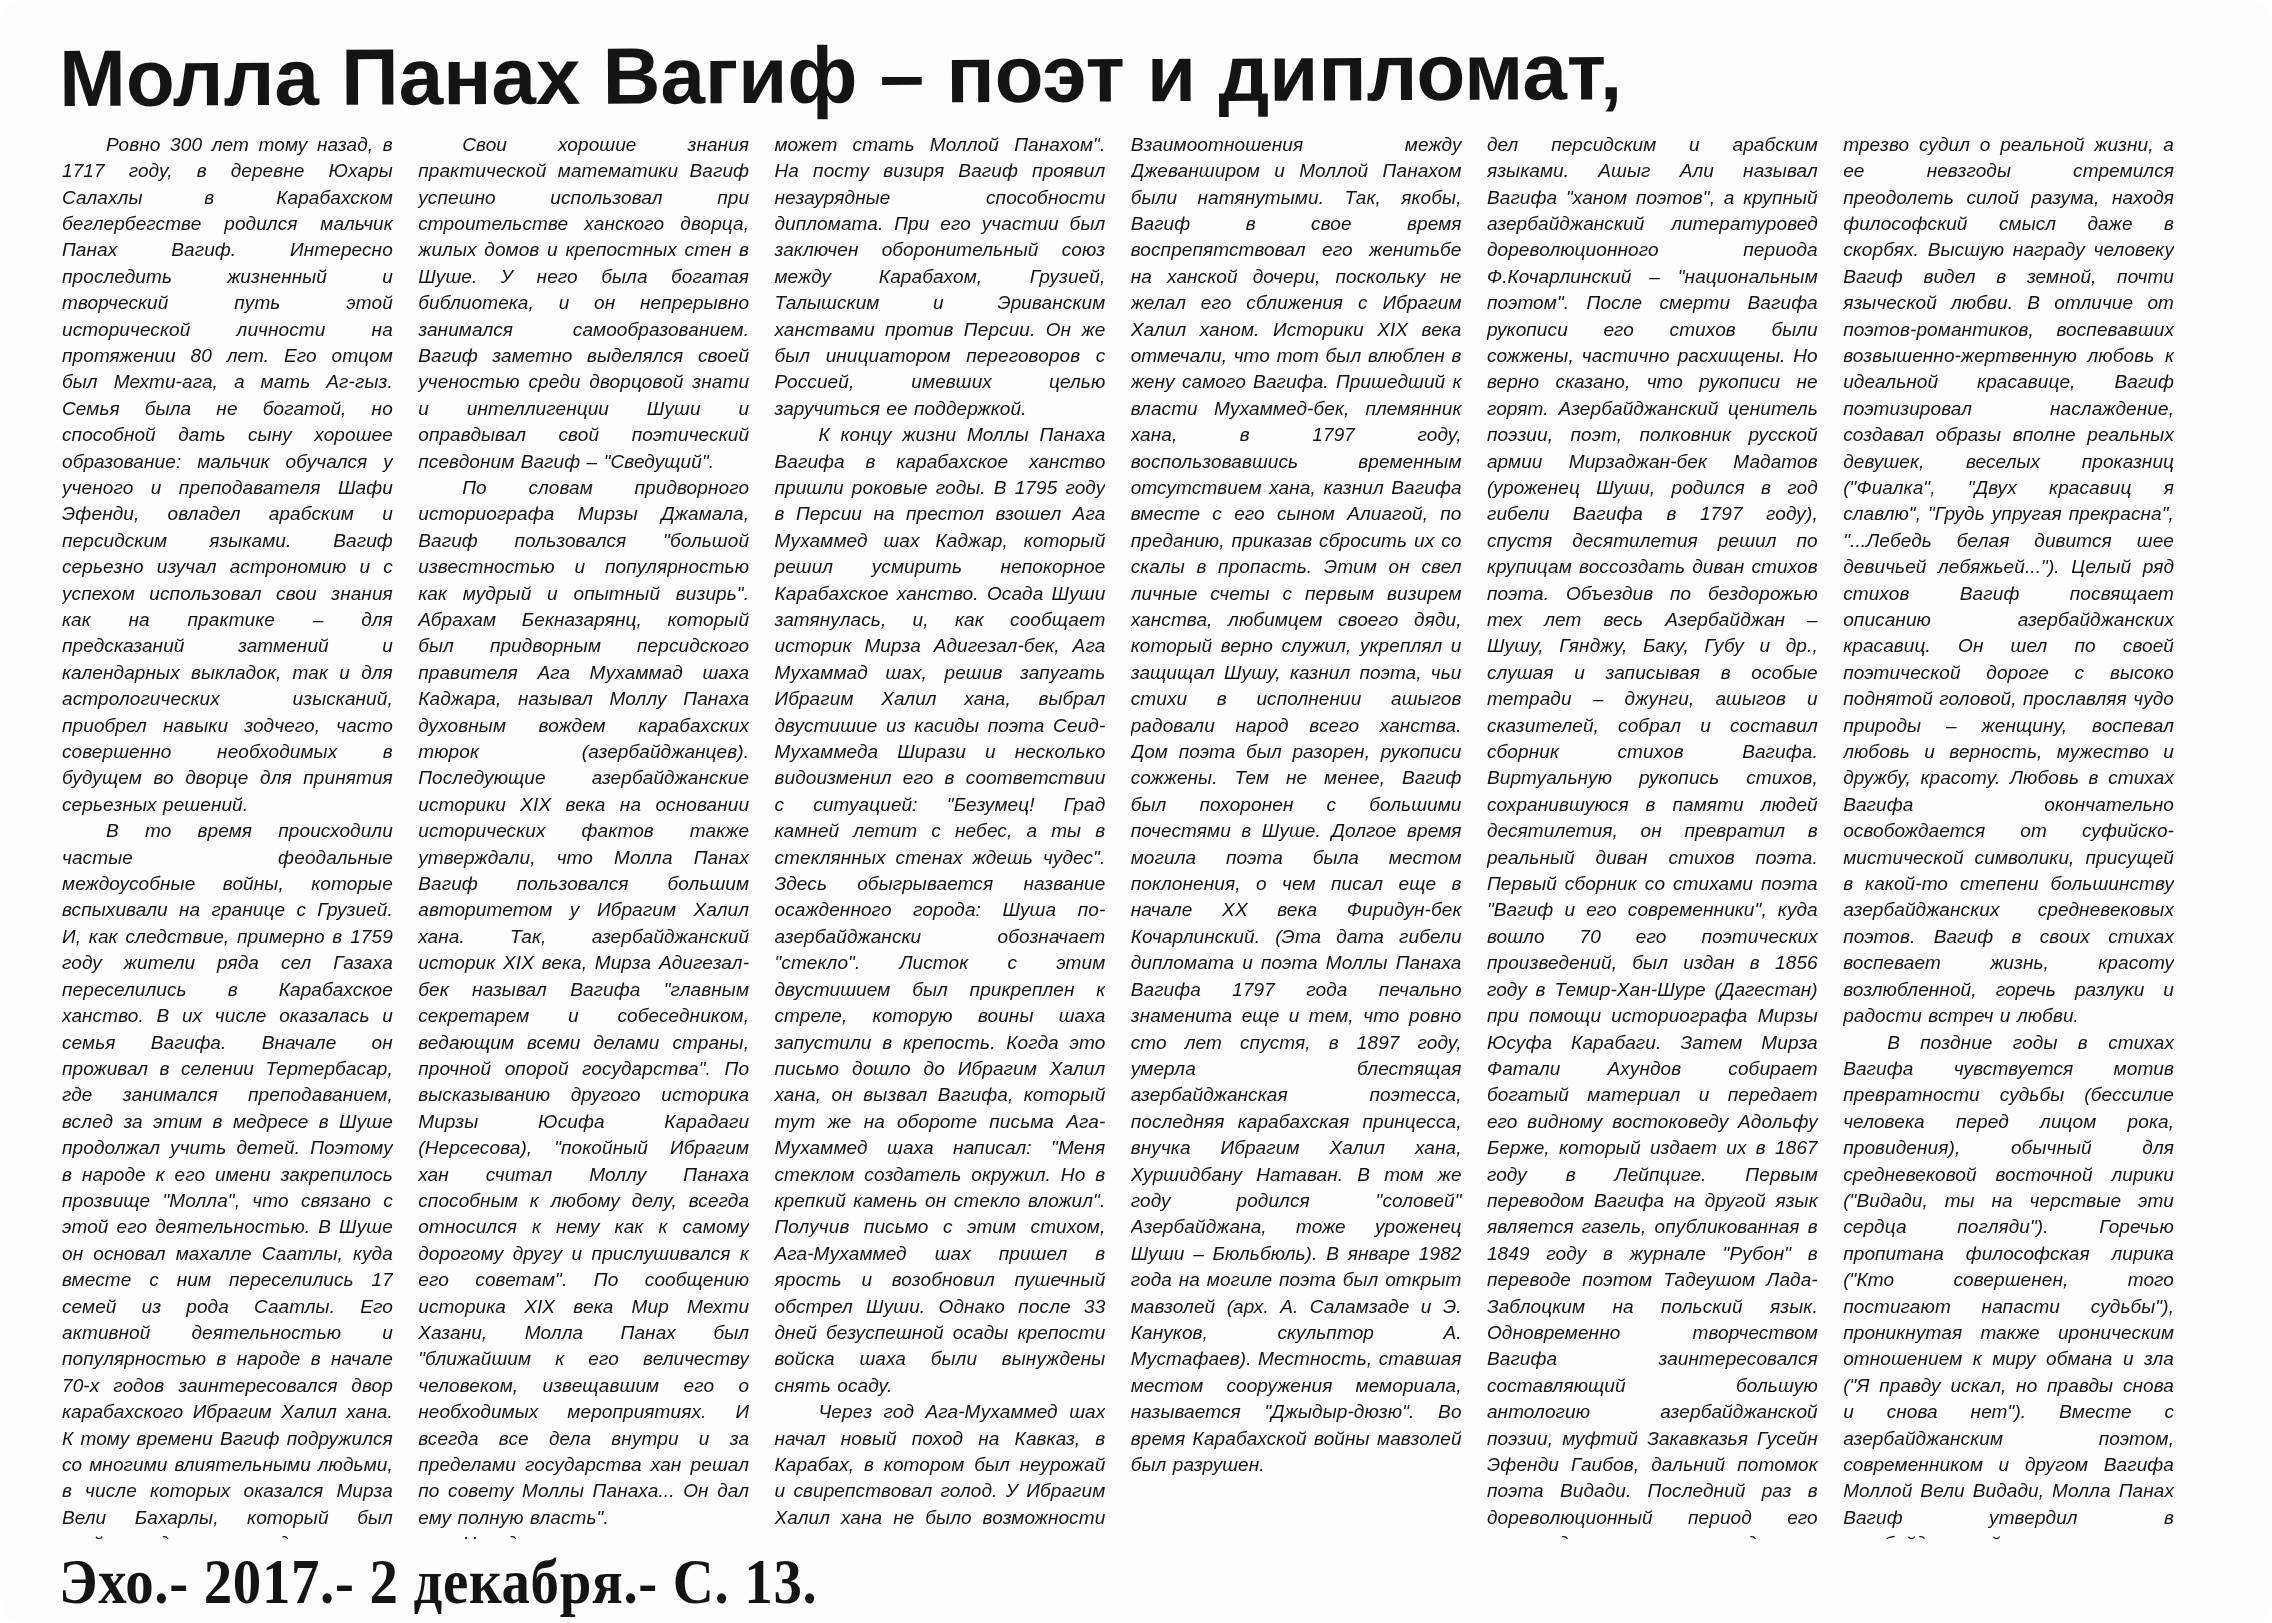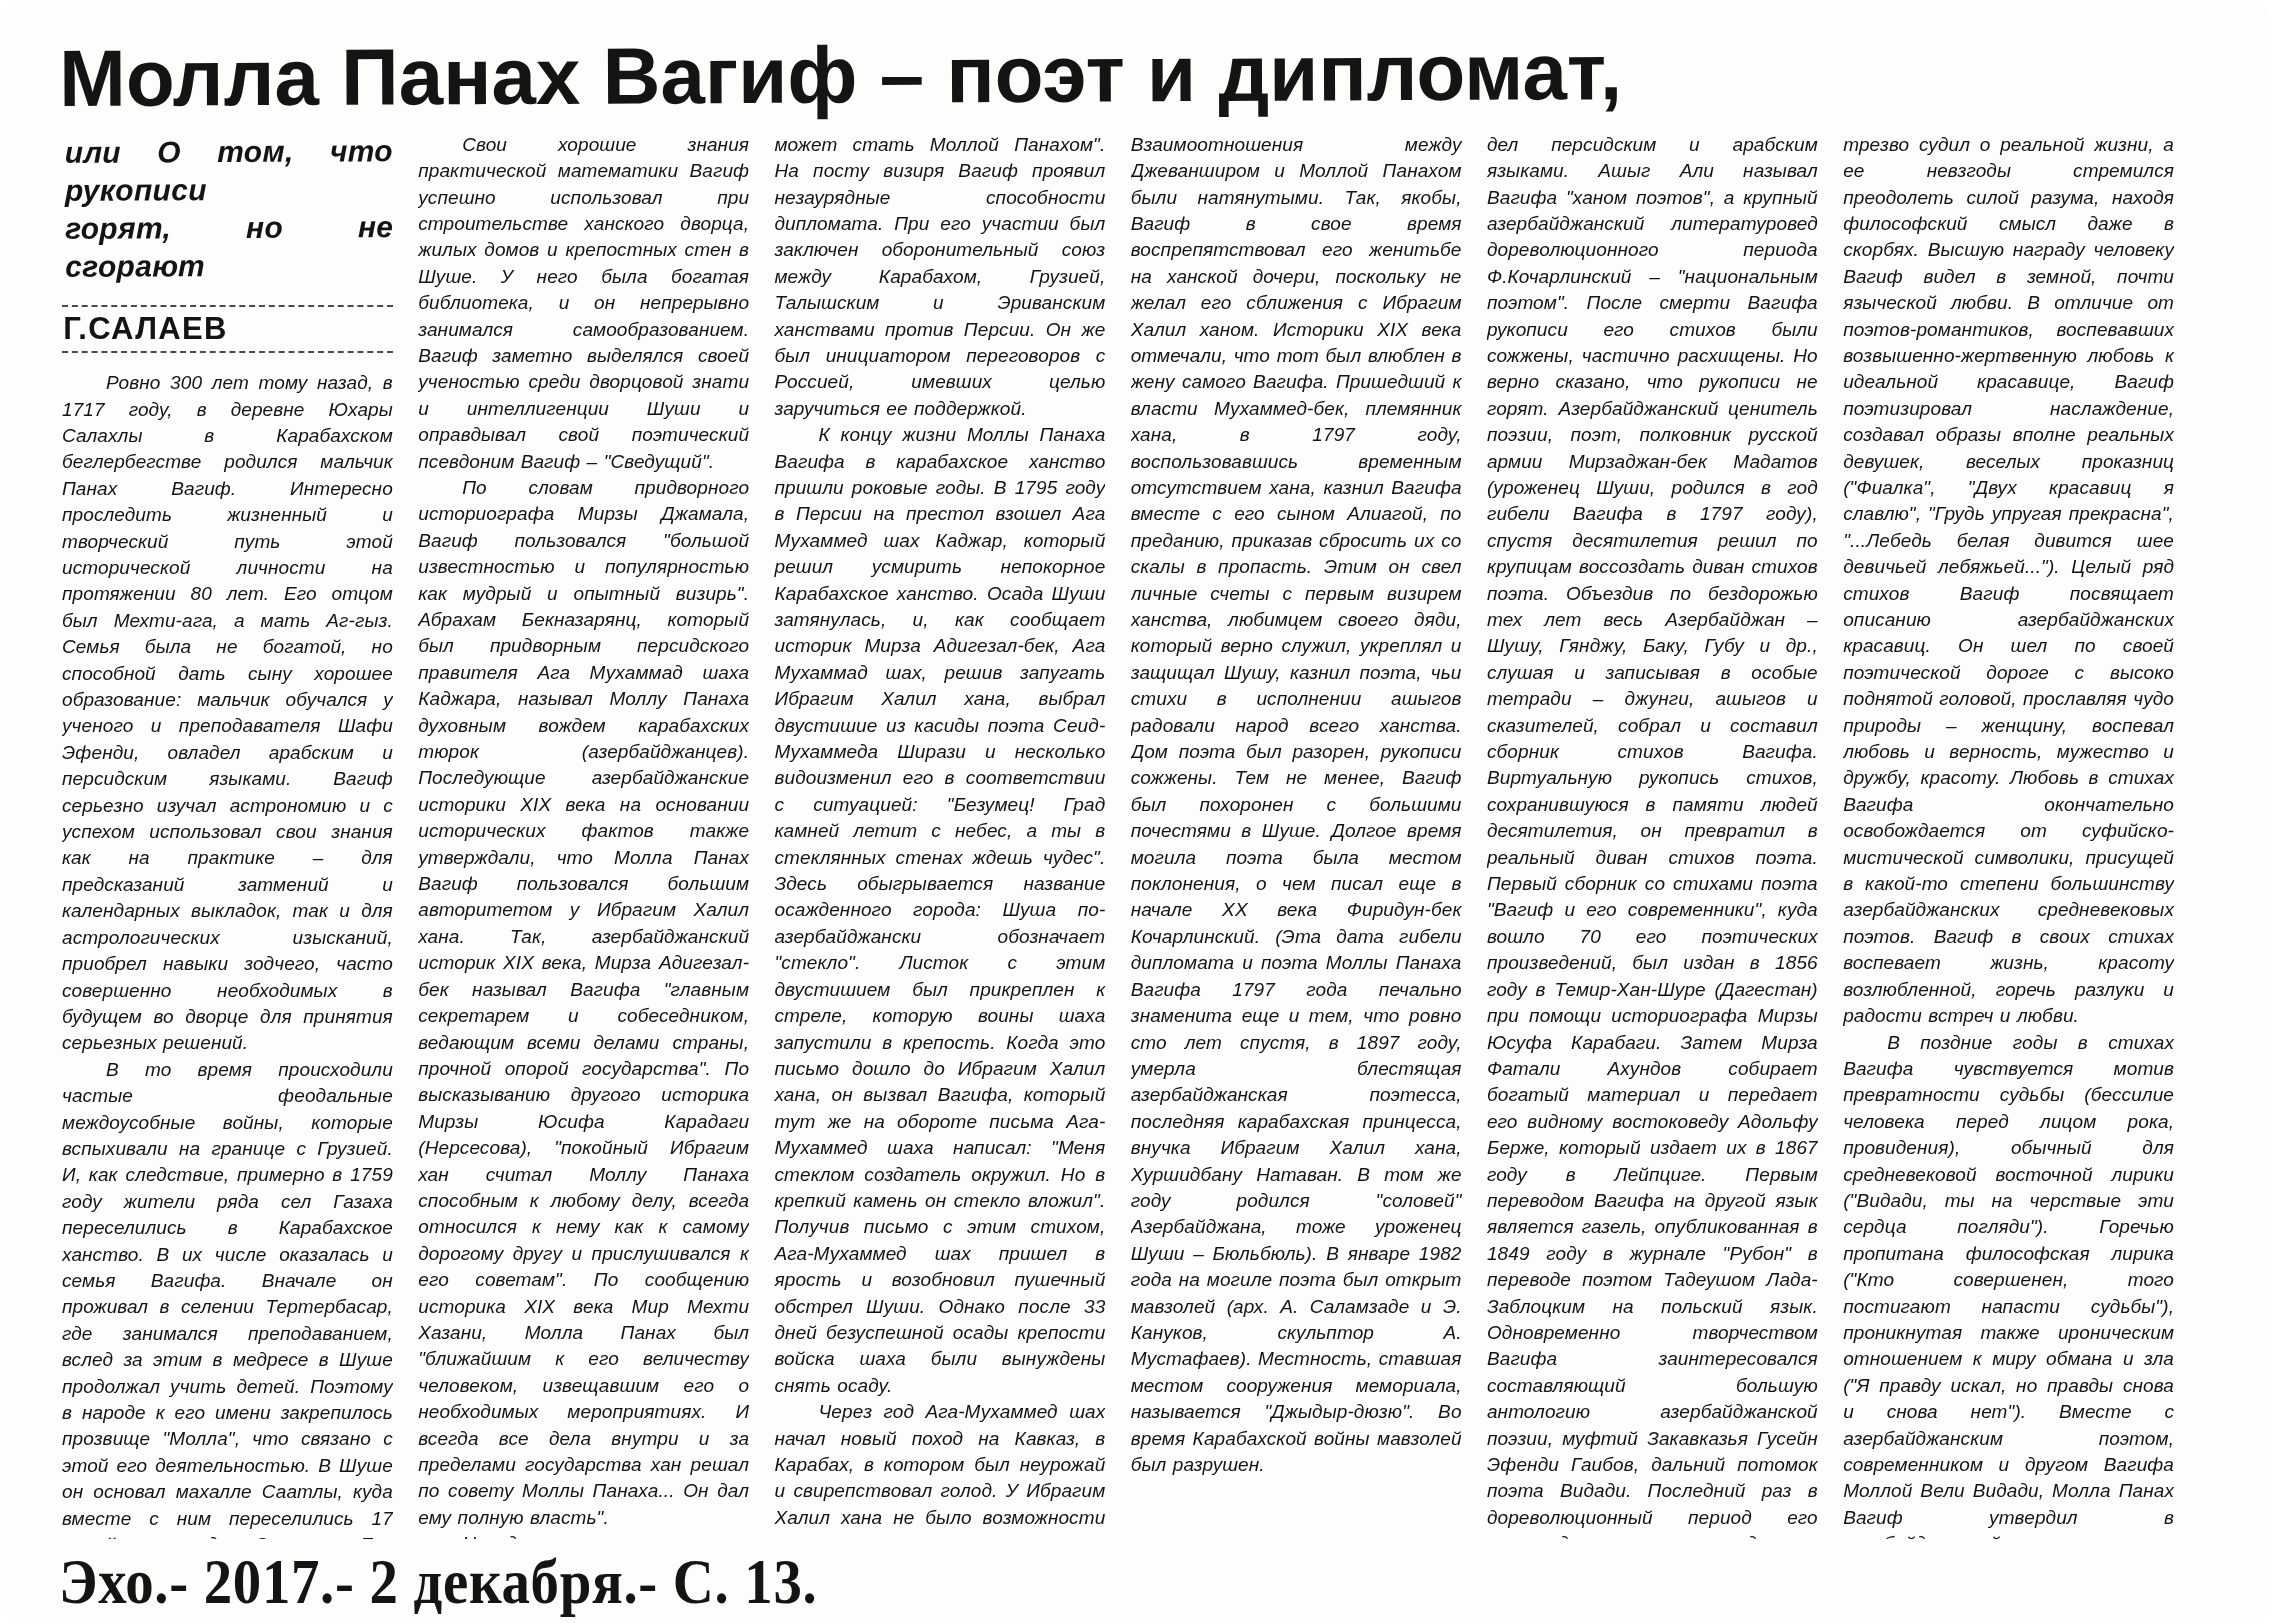--- a/index.html
+++ b/index.html
@@ -81,29 +81,20 @@
 </head>
 <body>
 
 <div class="page">
 
   <h1 class="headline">Молла Панах Вагиф – поэт и дипломат,</h1>
 
   <div class="content">
 
     <div class="column">
-      <div class="col-head">
-        <div class="subtitle">
-          <span>или О том, что рукописи</span><br>
-          <span>горят, но не сгорают</span>
-        </div>
-        <hr class="head-rule">
-        <div class="author">Г.САЛАЕВ</div>
-        <hr class="head-rule">
-      </div>
       <div>
           <p class="para indent">Ровно 300 лет тому назад, в 1717 году, в деревне Юхары Салахлы в Карабахском беглербегстве родился мальчик Панах Вагиф. Интересно проследить жизненный и творческий путь этой исторической личности на протяжении 80 лет. Его отцом был Мехти-ага, а мать Аг-гыз. Семья была не богатой, но способной дать сыну хорошее образование: мальчик обучался у ученого и преподавателя Шафи Эфенди, овладел арабским и персидским языками. Вагиф серьезно изучал астрономию и с успехом использовал свои знания как на практике – для предсказаний затмений и календарных выкладок, так и для астрологических изысканий, приобрел навыки зодчего, часто совершенно необходимых в будущем во дворце для принятия серьезных решений.</p>
           <p class="para indent">В то время происходили частые феодальные междоусобные войны, которые вспыхивали на границе с Грузией. И, как следствие, примерно в 1759 году жители ряда сел Газаха переселились в Карабахское ханство. В их числе оказалась и семья Вагифа. Вначале он проживал в селении Тертербасар, где занимался преподаванием, вслед за этим в медресе в Шуше продолжал учить детей. Поэтому в народе к его имени закрепилось прозвище "Молла", что связано с этой его деятельностью. В Шуше он основал махалле Саатлы, куда вместе с ним переселились 17 семей из рода Саатлы. Его активной деятельностью и популярностью в народе в начале 70-х годов заинтересовался двор карабахского Ибрагим Халил хана. К тому времени Вагиф подружился со многими влиятельными людьми, в числе которых оказался Мирза Вели Бахарлы, который был крайне удивлен предсказаниями Вагифа о предстоящем лунном затмении, и был доверенным лицом карабахского хана. Хан, встретившись с Вагифом, оценив его познания, решил привлечь его к управлению ханством. Вначале Вагифа назначили церемонимейстером, а позже он стал главным визирем, пробыв на этой должности до конца своих дней (Визирь – титул министра, высшего сановника, государственного советника в странах мусульманского Востока – Авт.).</p>
         </div>
     </div>
 
     <div class="column">
       <div>
           <p class="para indent">Свои хорошие знания практической математики Вагиф успешно использовал при строительстве ханского дворца, жилых домов и крепостных стен в Шуше. У него была богатая библиотека, и он непрерывно занимался самообразованием. Вагиф заметно выделялся своей ученостью среди дворцовой знати и интеллигенции Шуши и оправдывал свой поэтический псевдоним Вагиф – "Сведущий".</p>
           <p class="para indent">По словам придворного историографа Мирзы Джамала, Вагиф пользовался "большой известностью и популярностью как мудрый и опытный визирь". Абрахам Бекназарянц, который был придворным персидского правителя Ага Мухаммад шаха Каджара, называл Моллу Панаха духовным вождем карабахских тюрок (азербайджанцев). Последующие азербайджанские историки XIX века на основании исторических фактов также утверждали, что Молла Панах Вагиф пользовался большим авторитетом у Ибрагим Халил хана. Так, азербайджанский историк XIX века, Мирза Адигезал-бек называл Вагифа "главным секретарем и собеседником, ведающим всеми делами страны, прочной опорой государства". По высказыванию другого историка Мирзы Юсифа Карадаги (Нерсесова), "покойный Ибрагим хан считал Моллу Панаха способным к любому делу, всегда относился к нему как к самому дорогому другу и прислушивался к его советам". По сообщению историка XIX века Мир Мехти Хазани, Молла Панах был "ближайшим к его величеству человеком, извещавшим его о необходимых мероприятиях. И всегда все дела внутри и за пределами государства хан решал по совету Моллы Панаха... Он дал ему полную власть".</p>

